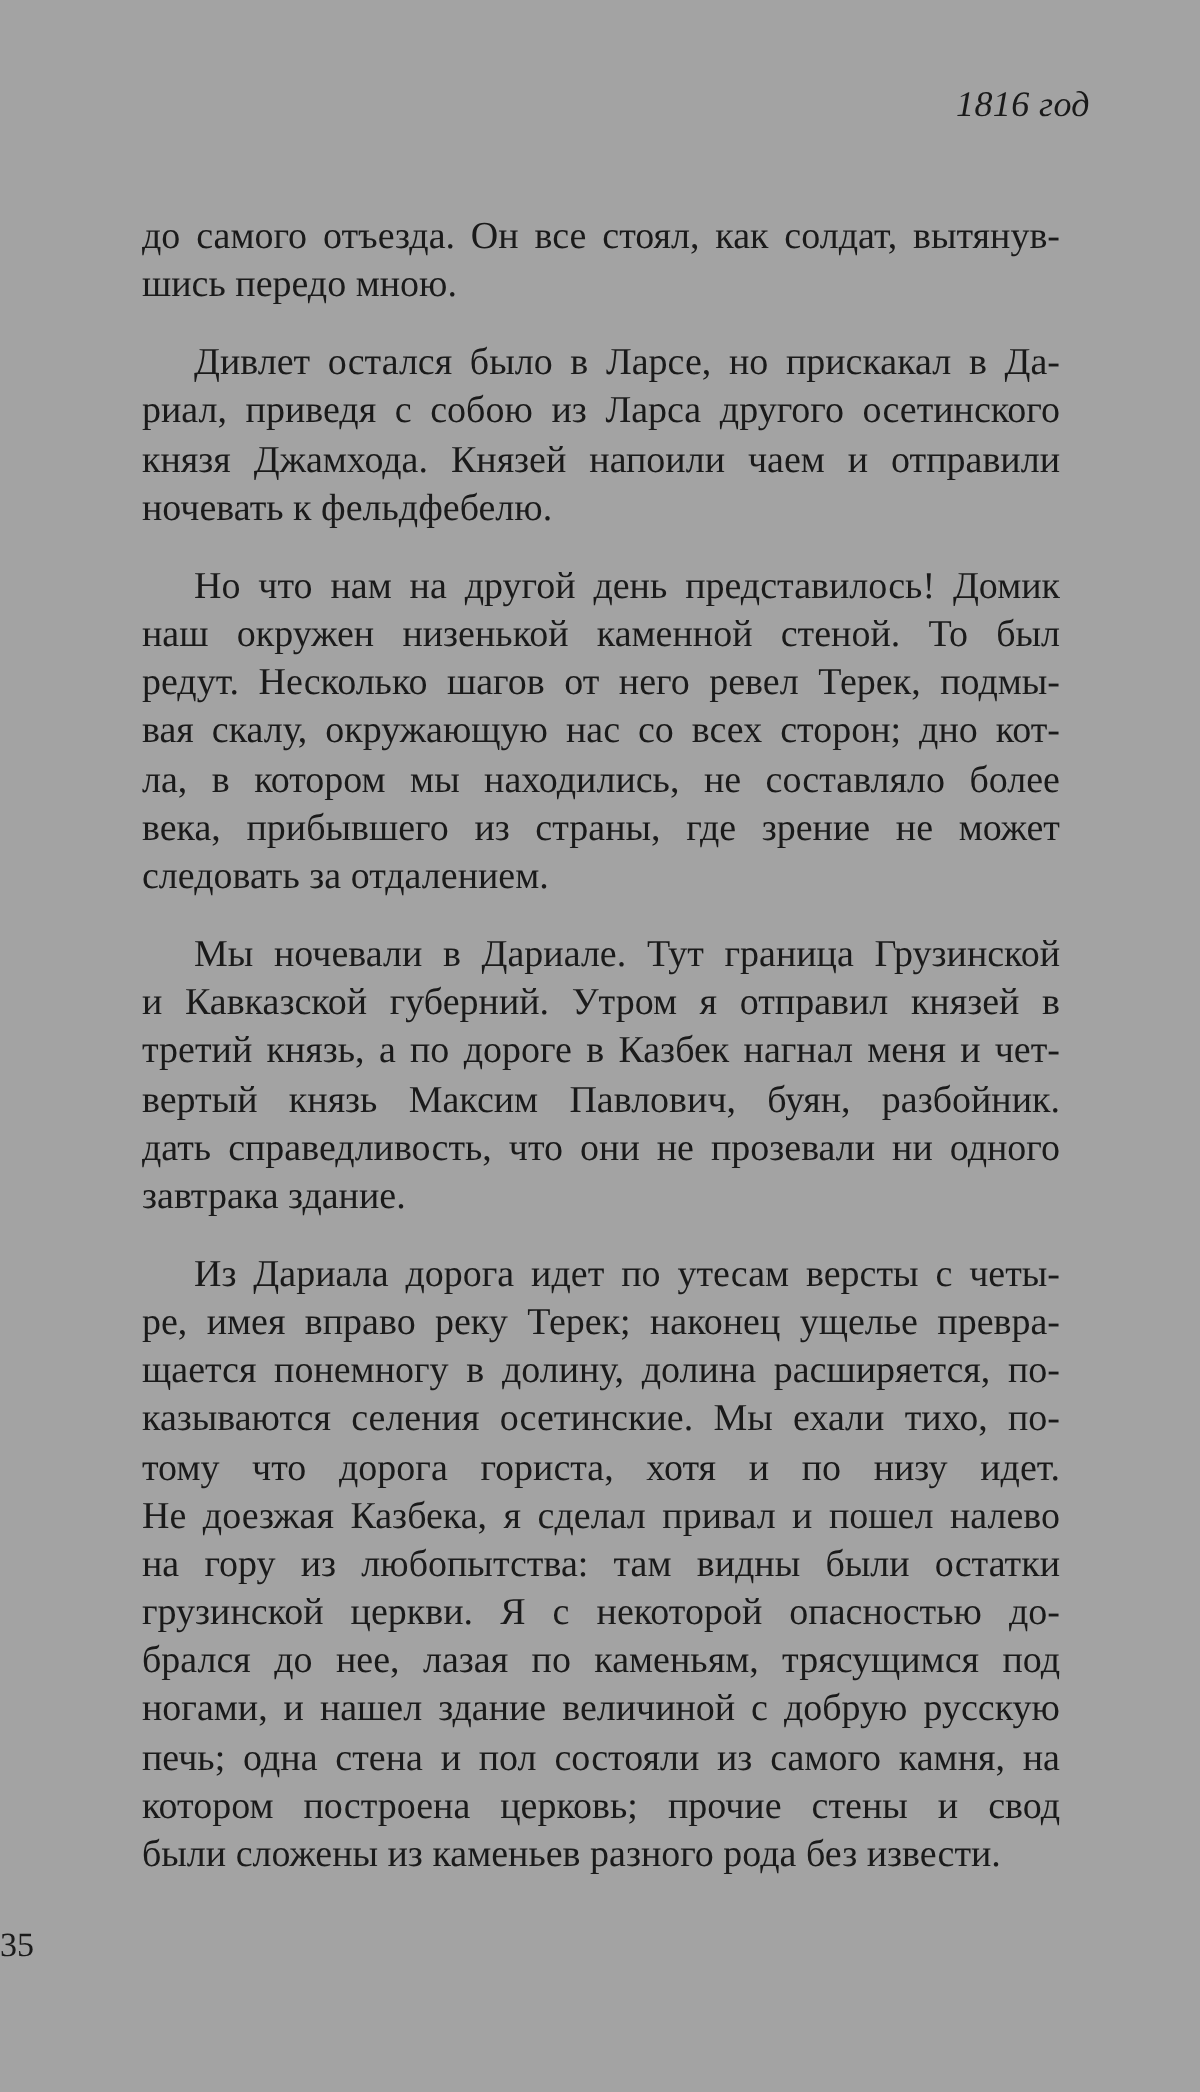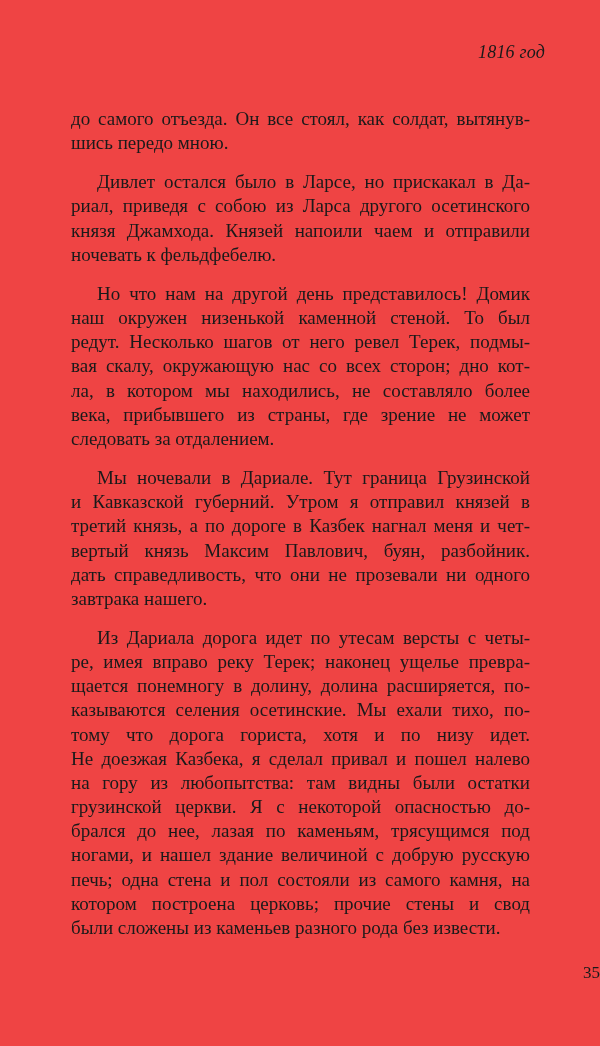--- a/index.html
+++ b/index.html
@@ -4,21 +4,21 @@
 <style>
   html, body {
     margin: 0;
     padding: 0;
     background: #ffffff;
   }
   .page {
     position: relative;
     width: 600px;
     height: 1046px;
-    background: #ef4444;
+    background: #a3a3a3;
     overflow: hidden;
     font-family: "Liberation Serif", "DejaVu Serif", serif;
     color: #1a1a1a;
   }
   .running-head {
     position: absolute;
     top: 42px;
     right: 55px;
     font-size: 18px;
     font-style: italic;
@@ -48,21 +48,21 @@
     text-indent: 26px;
   }
   .line.last-line {
     text-align-last: left;
   }
   .page-number {
     position: absolute;
     top: 963px;
     left: 0;
     width: 100%;
-    text-align: right;
+    text-align: left;
     font-size: 17px;
     color: #1a1a1a;
   }
 </style>
 </head>
 <body>
 
 <div class="page">
   <div class="running-head">1816 год</div>
 
@@ -85,21 +85,21 @@
         <div class="line">ла, в котором мы находились, не составляло более</div>
         <div class="line">века, прибывшего из страны, где зрение не может</div>
         <div class="line last-line">следовать за отдалением.</div>
       </div>
       <div class="paragraph">
         <div class="line first-line">Мы ночевали в Дариале. Тут граница Грузинской</div>
         <div class="line">и Кавказской губерний. Утром я отправил князей в</div>
         <div class="line">третий князь, а по дороге в Казбек нагнал меня и чет-</div>
         <div class="line">вертый князь Максим Павлович, буян, разбойник.</div>
         <div class="line">дать справедливость, что они не прозевали ни одного</div>
-        <div class="line last-line">завтрака нашего.</div>
+        <div class="line last-line">завтрака здание.</div>
       </div>
       <div class="paragraph">
         <div class="line first-line">Из Дариала дорога идет по утесам версты с четы-</div>
         <div class="line">ре, имея вправо реку Терек; наконец ущелье превра-</div>
         <div class="line">щается понемногу в долину, долина расширяется, по-</div>
         <div class="line">казываются селения осетинские. Мы ехали тихо, по-</div>
         <div class="line">тому что дорога гориста, хотя и по низу идет.</div>
         <div class="line">Не доезжая Казбека, я сделал привал и пошел налево</div>
         <div class="line">на гору из любопытства: там видны были остатки</div>
         <div class="line">грузинской церкви. Я с некоторой опасностью до-</div>

